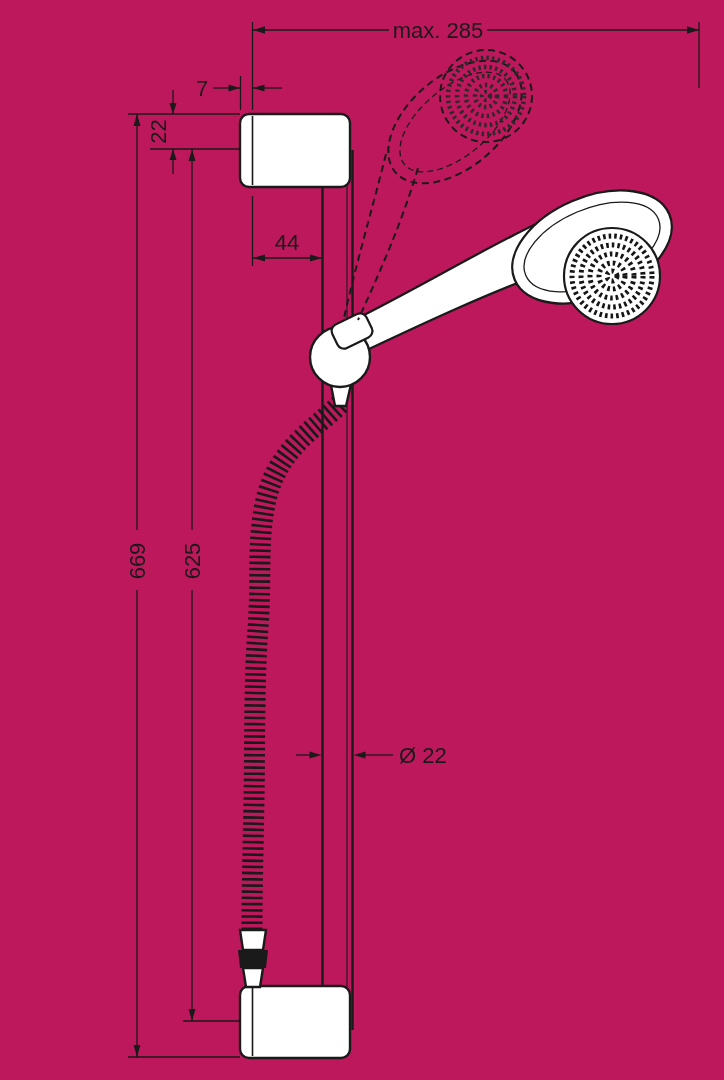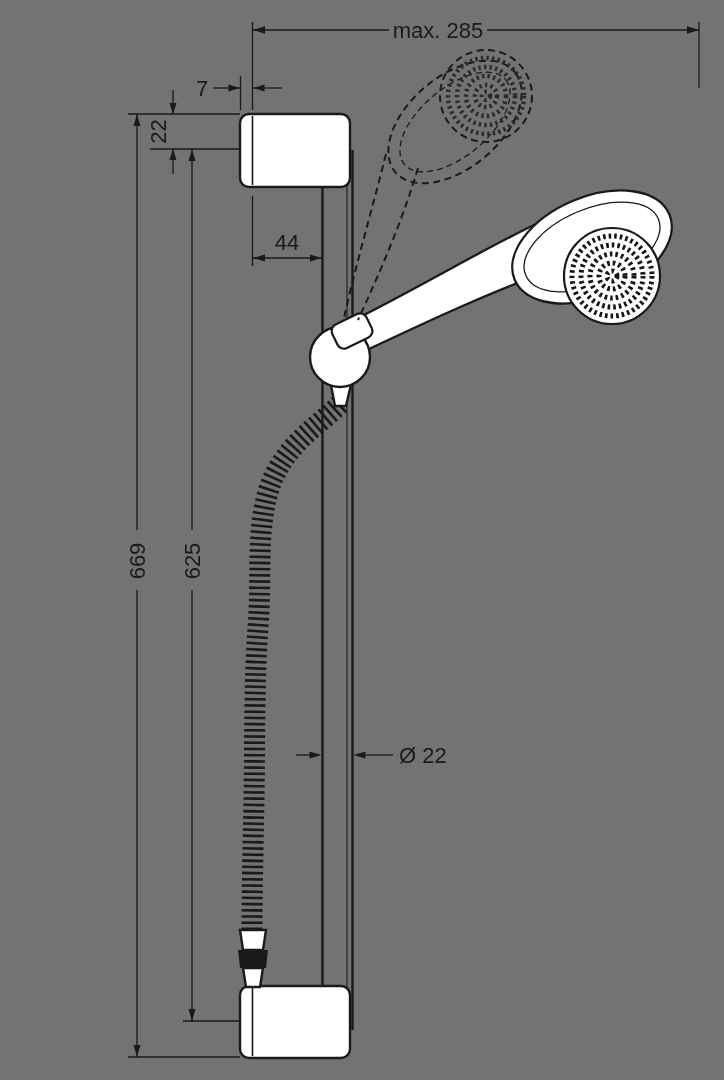--- a/index.html
+++ b/index.html
@@ -1,16 +1,16 @@
 <!DOCTYPE html>
 <html><head>
 <meta charset="utf-8">
 <style>
   html,body{margin:0;padding:0;background:#ffffff;}
-  .stage{position:relative;width:724px;height:1080px;background:#737373;overflow:hidden;
+  .stage{position:relative;width:724px;height:1080px;background:#be185d;overflow:hidden;
          font-family:"Liberation Sans", sans-serif;}
   svg{display:block;}
   svg text{font-family:"Liberation Sans", sans-serif;font-size:22px;fill:#1a1a1a;}
   .outline{fill:#ffffff;stroke:#1a1a1a;stroke-width:2.4;}
   .contour{fill:none;stroke:#1a1a1a;stroke-width:1.3;}
   .dimline{stroke:#1a1a1a;stroke-width:1.3;fill:none;}
   .arrow{fill:#1a1a1a;stroke:none;}
   .dashed{fill:none;stroke:#1a1a1a;stroke-width:2;stroke-dasharray:7 4.5;}
   .dashed-thin{fill:none;stroke:#1a1a1a;stroke-width:1.3;stroke-dasharray:6 4;}
   .ring{fill:none;stroke:#161616;stroke-width:5;stroke-dasharray:2.6 3;}

